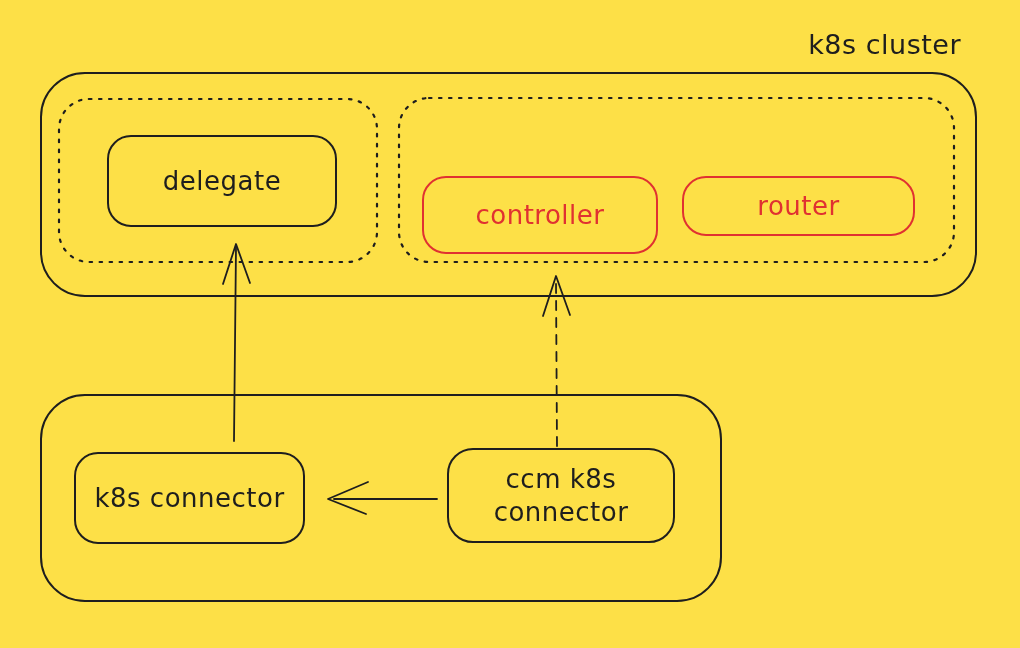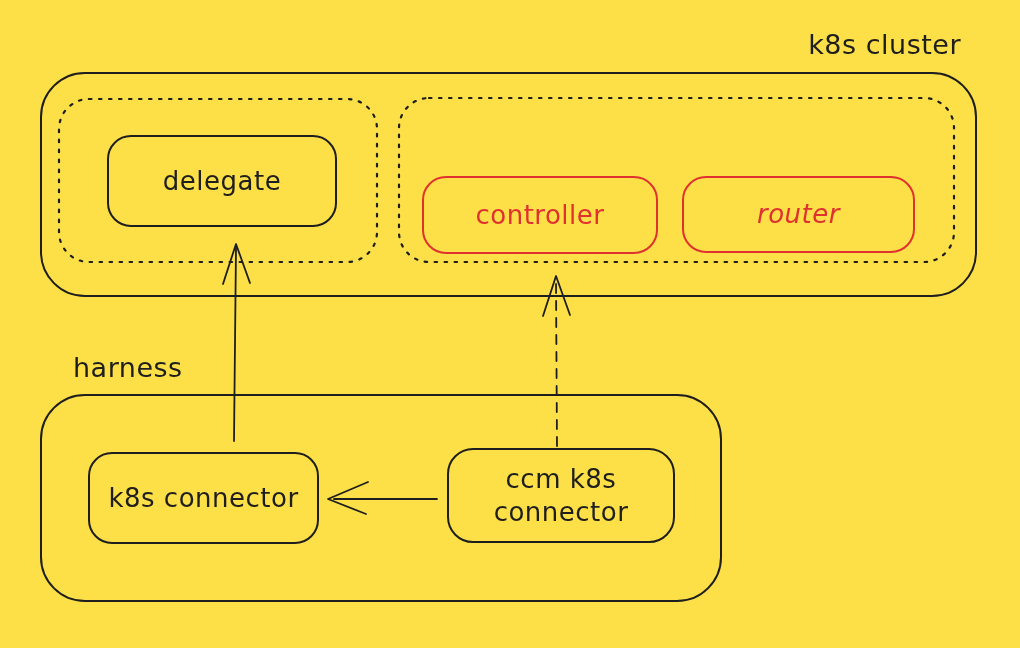--- a/index.html
+++ b/index.html
@@ -36,22 +36,22 @@
     line-height: 1.25;
     letter-spacing: 0.5px;
     color: #1e1e1e;
     background: transparent;
     z-index: 2;
     padding: 0 3px;
   }
   .node.red { border-color: #e03131; color: #e03131; margin-top: 36px; }
   .node-delegate      { left: 107px; top: 135px; width: 230px; height: 92px; }
   .node-controller    { left: 422px; top: 140px; width: 236px; height: 78px; }
-  .node-router        { left: 682px; top: 140px; width: 233px; height: 77px; font-style: italic; }
-  .node-k8s-connector { left: 88px;  top: 452px; width: 231px; height: 92px; text-align: right; }
+  .node-router        { left: 682px; top: 140px; width: 233px; height: 60px; }
+  .node-k8s-connector { left: 74px;  top: 452px; width: 231px; height: 92px; text-align: right; }
   .node-ccm-connector { left: 447px; top: 448px; width: 228px; height: 95px; border-radius: 26px; }
   .free-label {
     position: absolute;
     font-size: 27px;
     letter-spacing: 0.5px;
     color: #1e1e1e;
     z-index: 2;
     white-space: nowrap;
   }
   .cluster-label { left: 793px; top: 29px; width: 168px; text-align: right; }
@@ -79,21 +79,20 @@
   }
   svg.overlay .dashed-line { stroke-dasharray: 9 8; }
 </style>
 </head>
 <body>
 
 <div class="canvas">
 
   <div class="free-label cluster-label">k8s cluster</div>
 
-  <div class="free-label harness-label">harness</div>
 
   <div class="container-box cluster-box"></div>
 
   <div class="container-box harness-box"></div>
 
   <div class="node node-delegate">
     <span>delegate</span>
   </div>
 
   <div class="node red node-controller">

